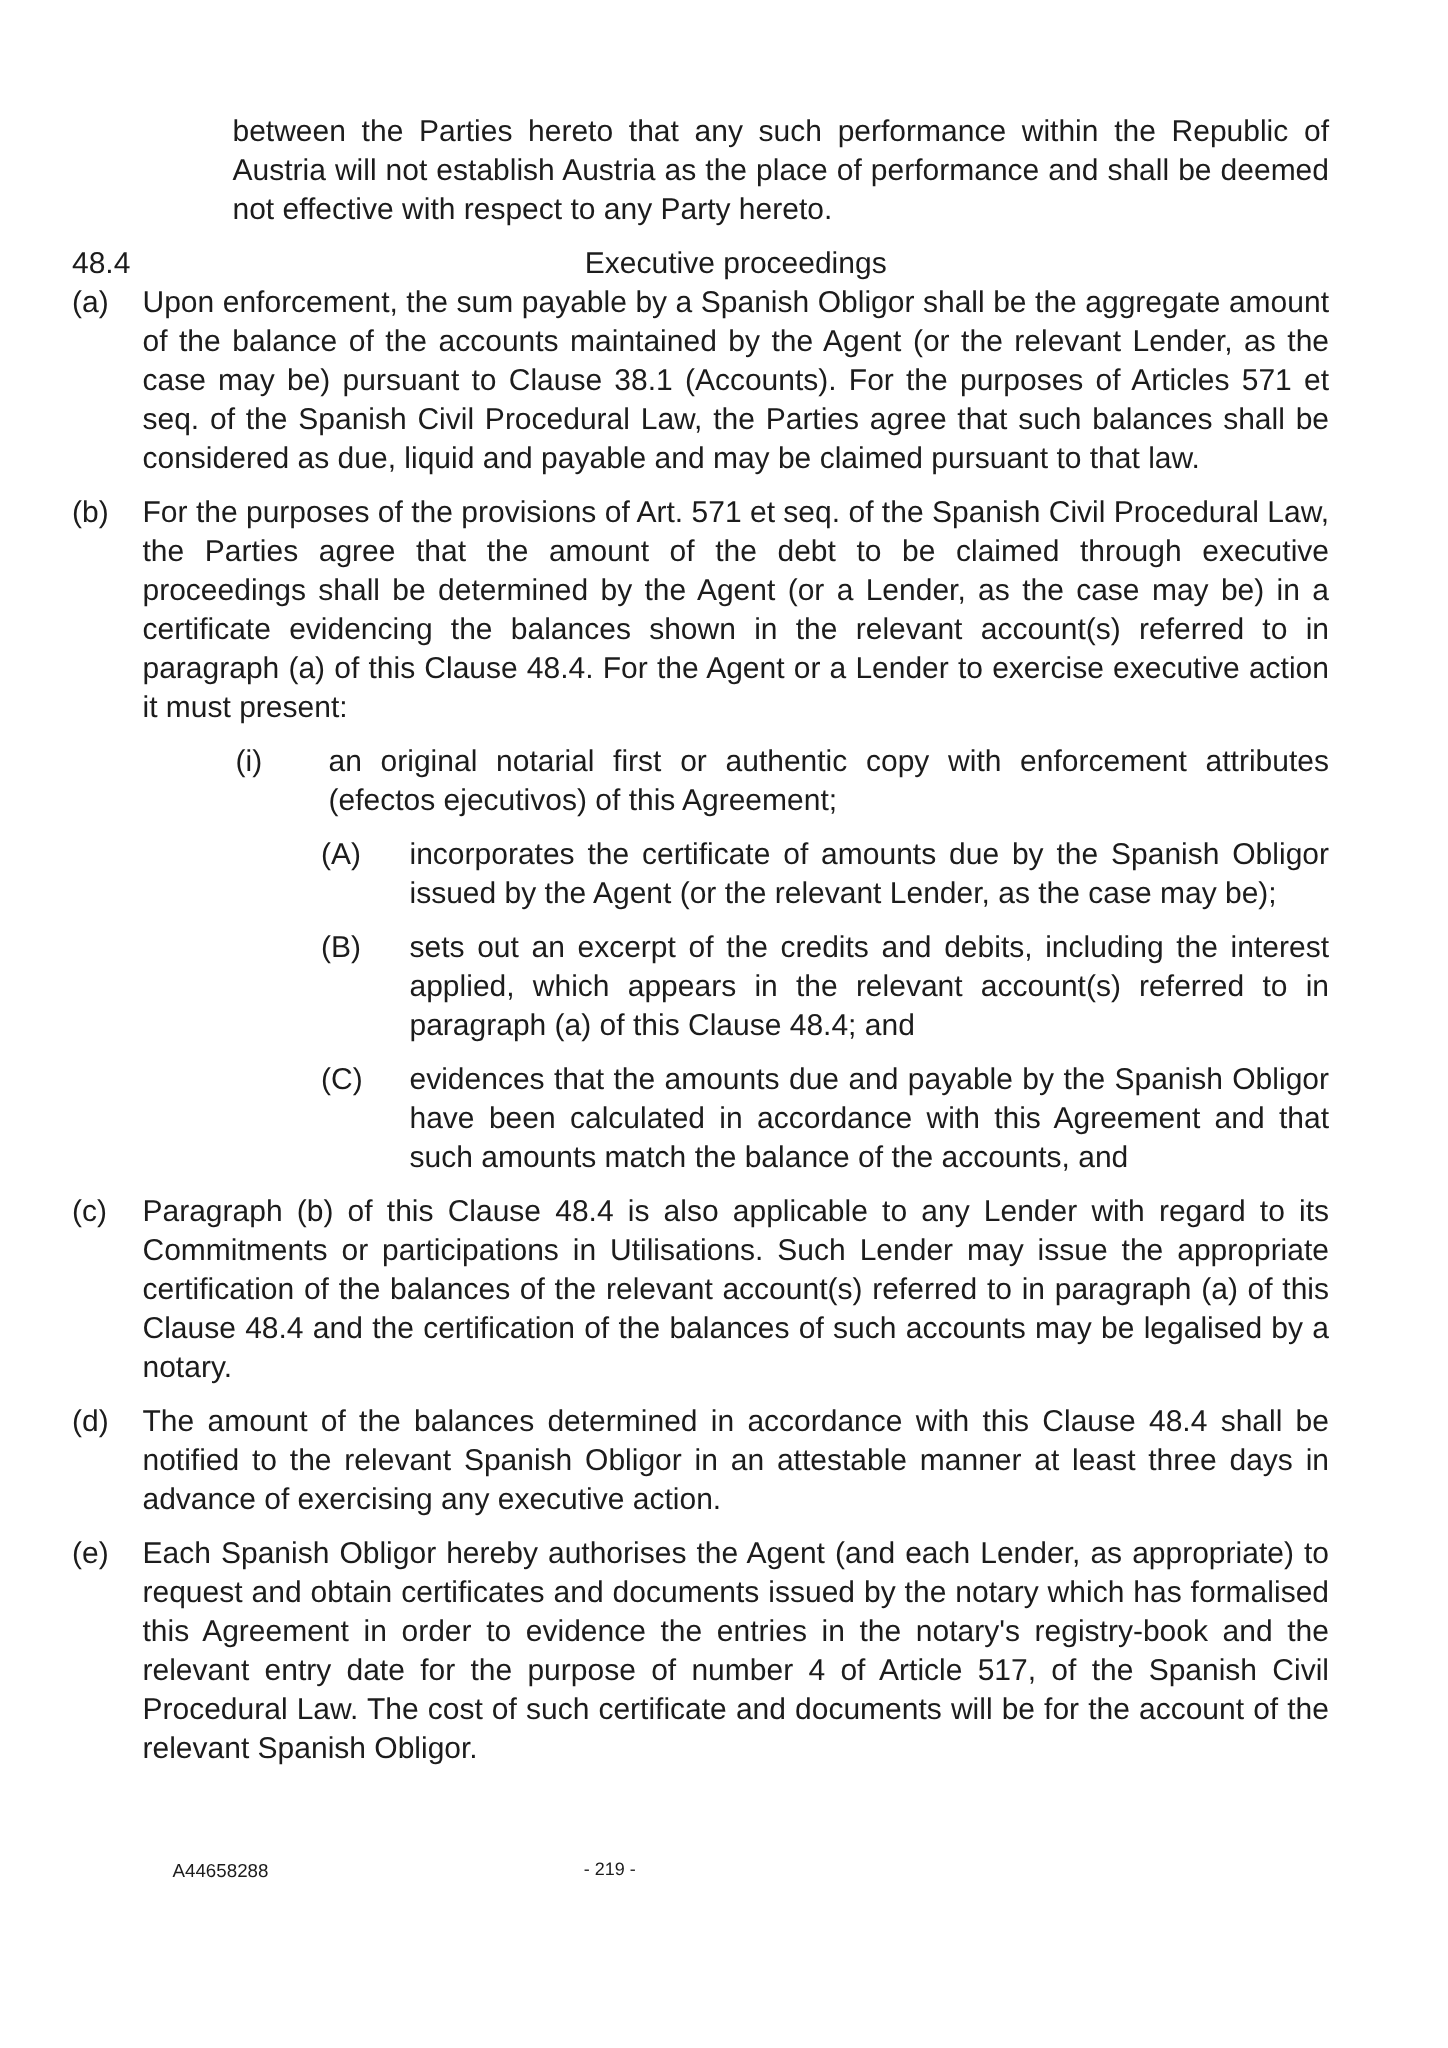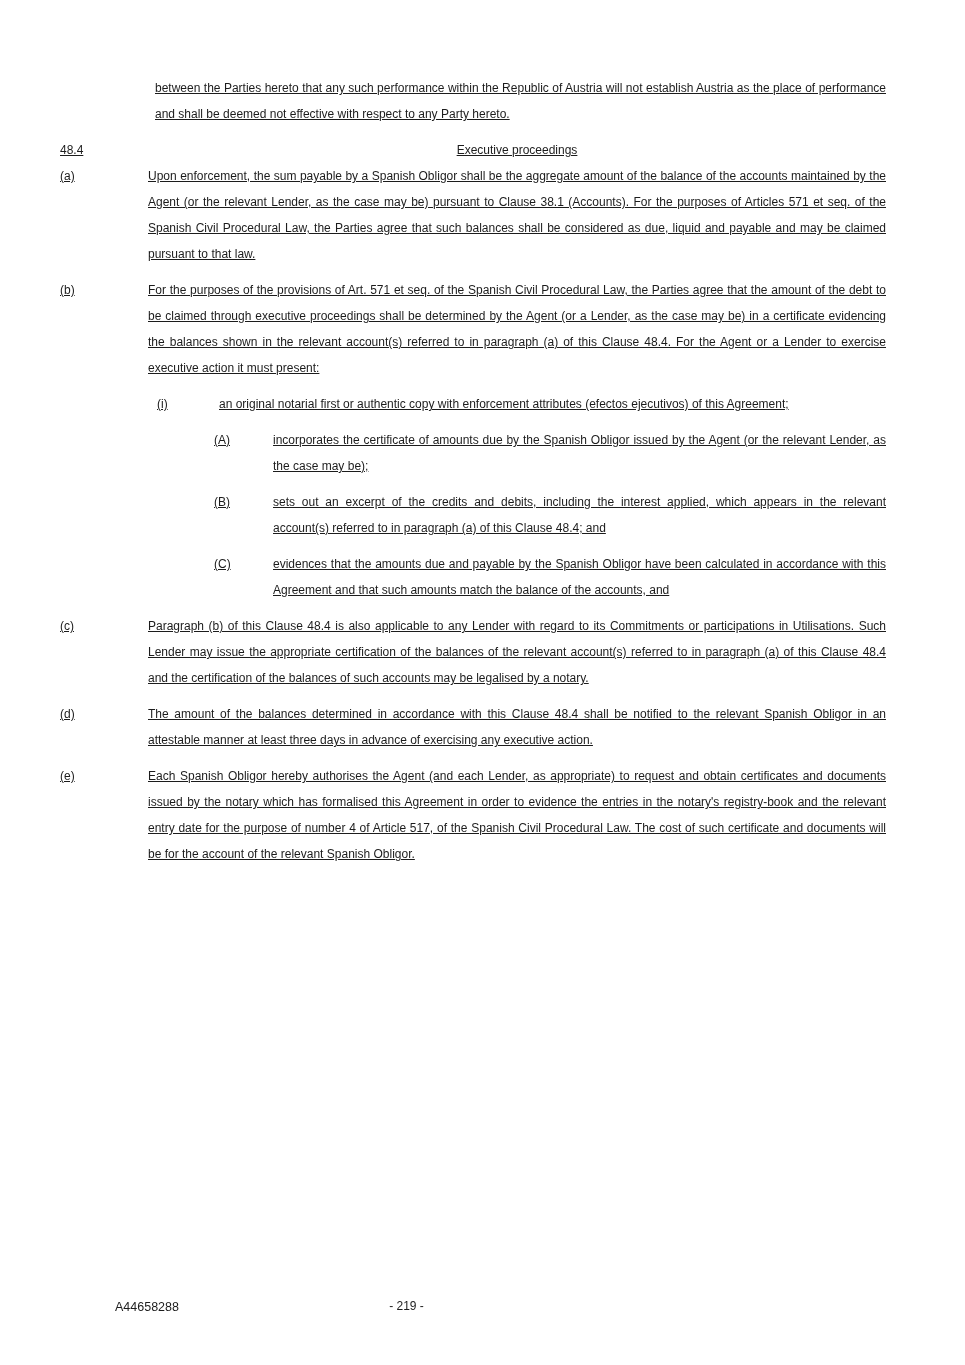--- a/index.html
+++ b/index.html
@@ -8,36 +8,35 @@
     background: #ffffff;
     color: #1c1c1c;
     font-family: "Liberation Sans", "DejaVu Sans", sans-serif;
     position: relative;
     overflow: hidden;
   }
   .doc { position: absolute; top: 75px; left: 0; width: 965px; }
   .para {
     display: flex;
     margin: 0 79px 10px 0;
-    font-size: 12px;
+    font-size: 20px;
     line-height: 26px;
-    text-decoration: underline;
   }
   .para .label { flex: 0 0 auto; }
   .para .text  { flex: 1 1 auto; text-align: justify; text-justify: inter-word; }
   .intro   { margin-left: 155px; }
-  .level-1 { margin-left: 60px; gap: 41px; }
+  .level-1 { margin-left: 48px; }
   .level-1 .label { width: 47px; }
   .level-2 { margin-left: 157px; }
   .level-2 .label { width: 62px; }
   .level-3 { margin-left: 214px; }
   .level-3 .label { width: 59px; }
   .heading { margin-bottom: 0; }
   .heading .text { text-align: center; }
-  .footer { position: absolute; top: 1292px; left: 0; width: 813px; height: 34px; }
+  .footer { position: absolute; top: 1232px; left: 0; width: 813px; height: 34px; }
   .doc-ref {
     position: absolute; left: 115px; top: 7px;
     font-size: 12.5px; line-height: 16px;
   }
   .page-num {
     position: absolute; left: 0; right: 0; top: 3px;
     text-align: center; font-size: 12px; line-height: 22px;
   }
 </style>
 </head>

